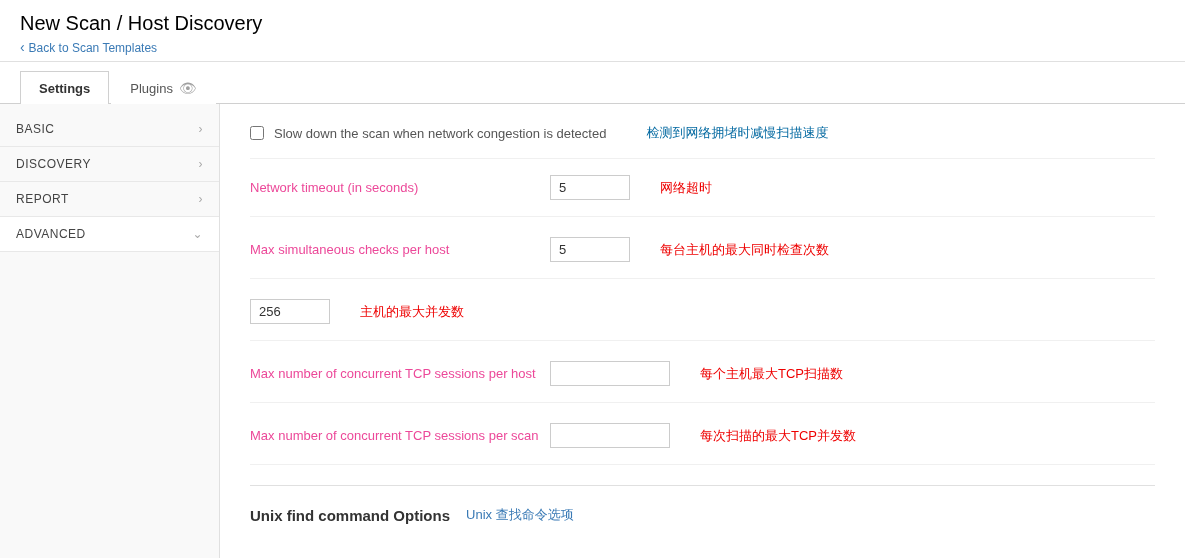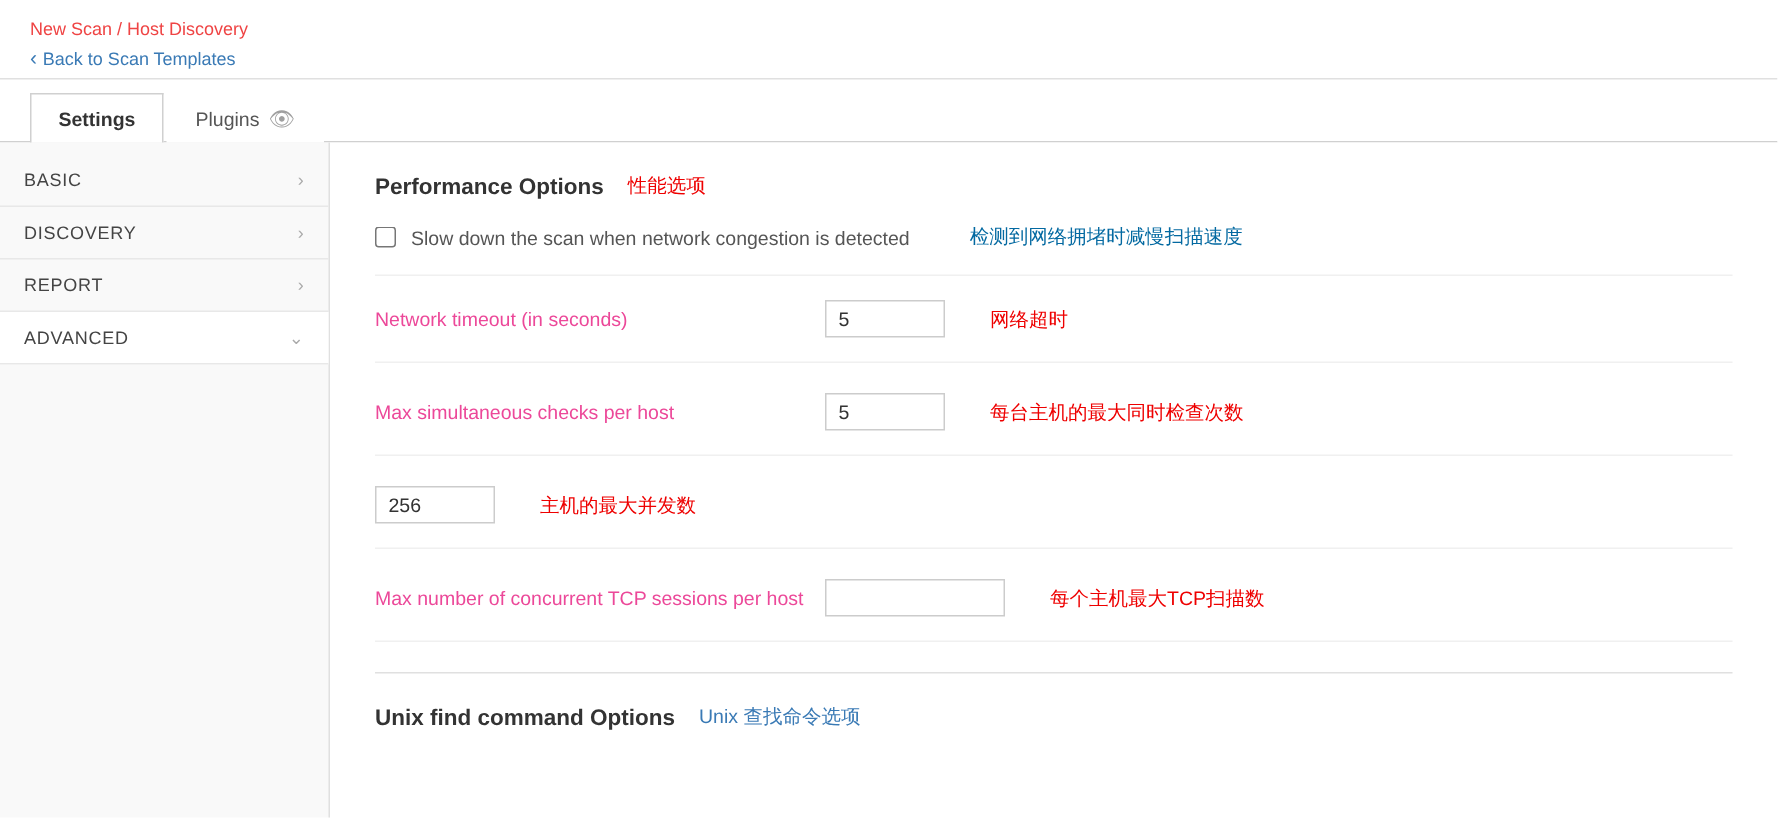--- a/index.html
+++ b/index.html
@@ -11,23 +11,23 @@
       width: 1185px;
       min-height: 558px;
     }
 
     
     .page-header {
       padding: 12px 20px 6px 20px;
       border-bottom: 1px solid #e0e0e0;
     }
     .page-title {
-      font-size: 12px;
+      font-size: 20px;
       font-weight: 400;
-      color: #ef4444;
+      color: #000000;
       margin-bottom: 4px;
     }
     .back-link {
       font-size: 12px;
       color: #3a7ab5;
       text-decoration: none;
       cursor: pointer;
     }
     .back-link::before {
       content: '‹ ';
@@ -257,24 +257,20 @@
       <span class="chevron-right">›</span>
     </div>
     <div class="sidebar-item active">
       <span>ADVANCED</span>
       <span class="chevron-down">⌄</span>
     </div>
   </div>
 
   <div class="content-area">
 
-    <div class="section-title">
-      <span>Performance Options</span>
-      <span class="section-title-cn">性能选项</span>
-    </div>
 
     <div class="checkbox-row">
       <label class="checkbox-label">
         <input type="checkbox" style="">
         <span>Slow down the scan when network congestion is detected</span>
       </label>
       <span class="label-cn">检测到网络拥堵时减慢扫描速度</span>
     </div>
 
     <div class="form-row">
@@ -293,20 +289,25 @@
       <input type="text" class="field-input" value="256" style="">
       <span class="field-cn">主机的最大并发数</span>
     </div>
 
     <div class="form-row">
       <span class="field-label">Max number of concurrent TCP sessions per host</span>
       <input type="text" class="field-input-wide" value="" style="">
       <span class="field-cn">每个主机最大TCP扫描数</span>
     </div>
 
+    <div class="form-row">
+      <span class="field-label">Max number of concurrent TCP sessions per scan</span>
+      <input type="text" class="field-input-wide" value="" style="">
+      <span class="field-cn">每次扫描的最大TCP并发数</span>
+    </div>
 
     <hr class="section-divider">
 
     <div class="unix-section-title">
       <span>Unix find command Options</span>
       <span class="unix-section-title-cn">Unix 查找命令选项</span>
     </div>
 
   </div>
 </div>

